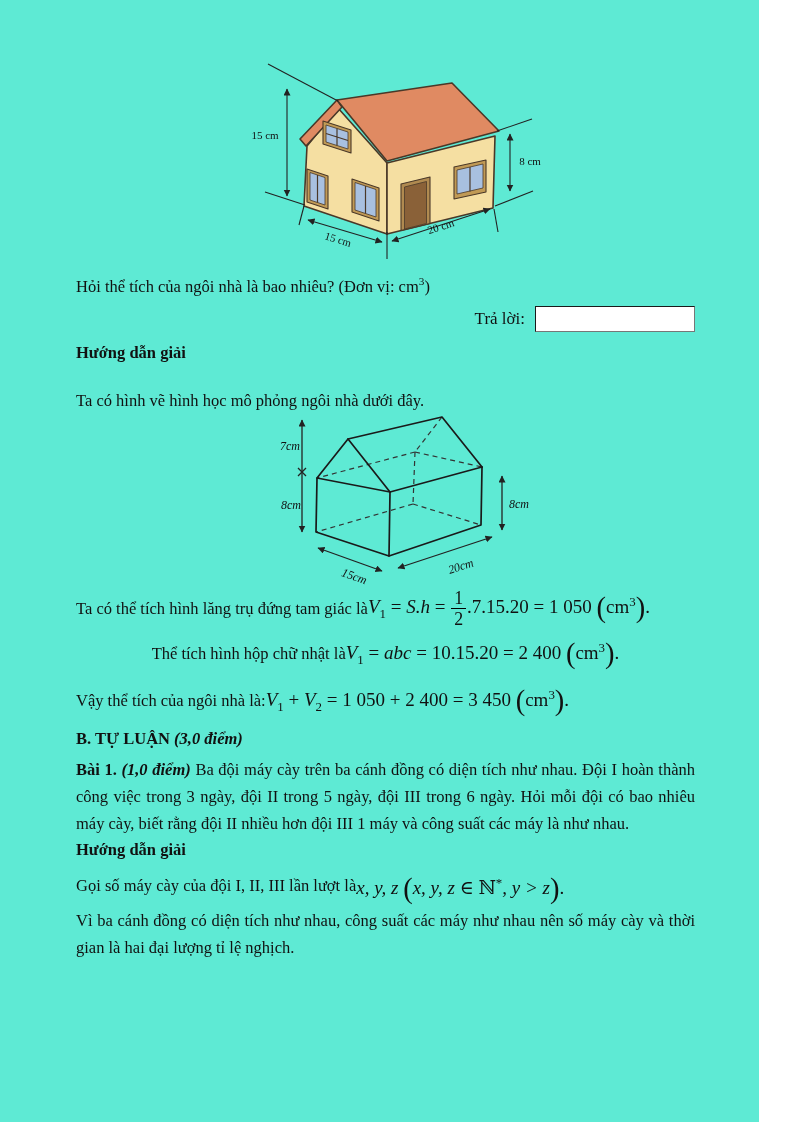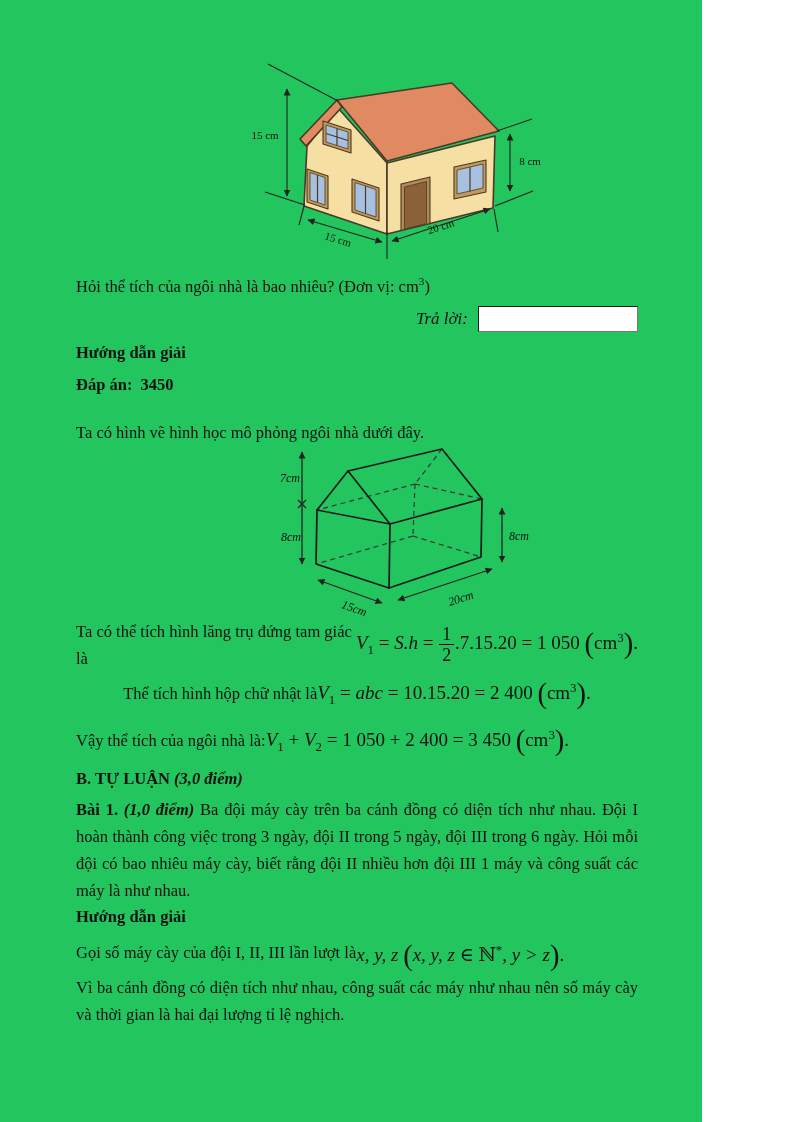--- a/index.html
+++ b/index.html
@@ -1,31 +1,31 @@
 <!DOCTYPE html>
 <html><head>
 <meta charset="utf-8">
 <style>
   html,body{margin:0;padding:0;background:#fff;}
   .page{
     position:relative;
-    width:702px;height:1122px;
-    background:#22c55e;
+    width:759px;height:1122px;
+    background:#5eead4;
     font-family:"Liberation Serif","DejaVu Serif",serif;
     font-size:16.5px;color:#111;
     box-sizing:border-box;
     padding:0 64px 0 76px;
     overflow:hidden;
   }
   p{margin:0;}
   .fig-house{width:300px;height:200px;margin:62px 0 0 174px;display:block;}
   .fig-wire{width:270px;height:172px;margin:0 0 0 189px;display:block;}
   .q-line{margin-top:6px;line-height:26px;}
   .answer-row{margin-top:5px;height:28px;display:flex;justify-content:flex-end;align-items:center;gap:10px;}
-  .ans-label{font-style:italic;font-size:17px;}
+  .ans-label{font-size:17px;}
   .ans-box{width:150px;height:24px;border:1.4px solid #1a1a1a;border-right-color:#777;border-bottom-color:#777;background:#fff;font-family:inherit;font-size:16px;padding:0 4px;box-sizing:content-box;}
   .heading{margin-top:7px;line-height:26px;font-weight:bold;}
   .dapan{margin-top:6px;line-height:26px;font-weight:bold;}
   .dapan .val{margin-left:8px;}
   .intro{margin-top:22px;line-height:26px;}
   .para{line-height:27px;text-align:justify;}
   .obs{margin-top:3px;}
   .formula-line{line-height:27px;display:flex;align-items:center;flex-wrap:nowrap;}
   .f1{min-height:46px;margin-top:0;}
   .f2{margin-top:2px;min-height:30px;justify-content:center;}
@@ -130,21 +130,20 @@
 
   <p class="q-line"><span>Hỏi thể tích của ngôi nhà là bao nhiêu? (Đơn vị: cm</span><sup>3</sup><span>)</span></p>
 
   <div class="answer-row">
     <span class="ans-label">Trả lời:</span>
     <input class="ans-box" type="text" value="" style="">
   </div>
 
   <p class="heading">Hướng dẫn giải</p>
 
-  <p class="dapan"><span>Đáp án:</span><span class="val">3450</span></p>
 
   <p class="intro">Ta có hình vẽ hình học mô phỏng ngôi nhà dưới đây.</p>
 
   <svg class="fig-wire" viewBox="0 0 270 172">
     <defs>
       <marker id="wA" markerWidth="9" markerHeight="9" refX="6.5" refY="3.5" orient="auto" markerUnits="userSpaceOnUse">
         <path d="M0,0 L7,3.5 L0,7 Z" fill="#222"></path>
       </marker>
       <marker id="wB" markerWidth="9" markerHeight="9" refX="6.5" refY="3.5" orient="auto-start-reverse" markerUnits="userSpaceOnUse">
         <path d="M0,0 L7,3.5 L0,7 Z" fill="#222"></path>

